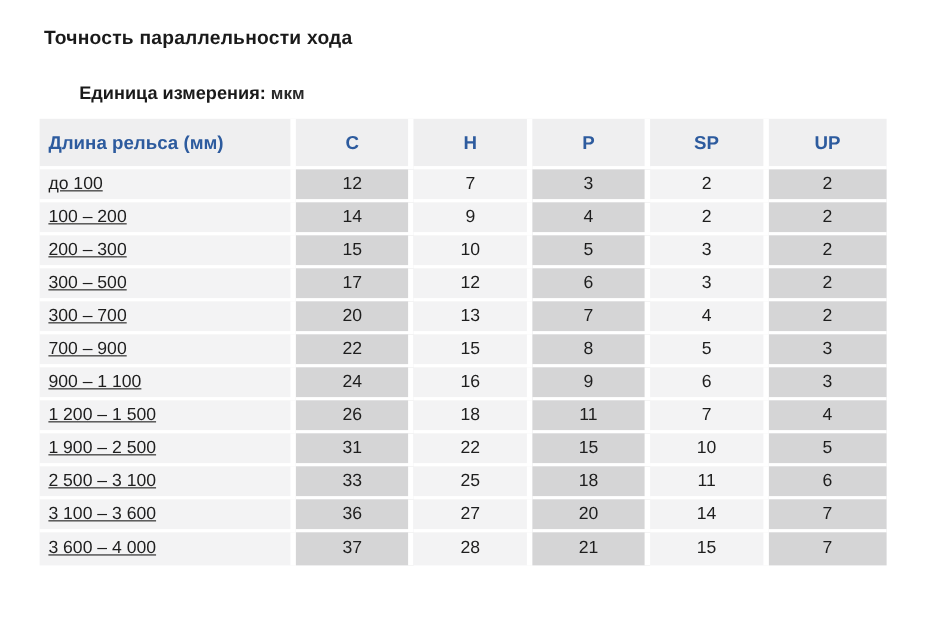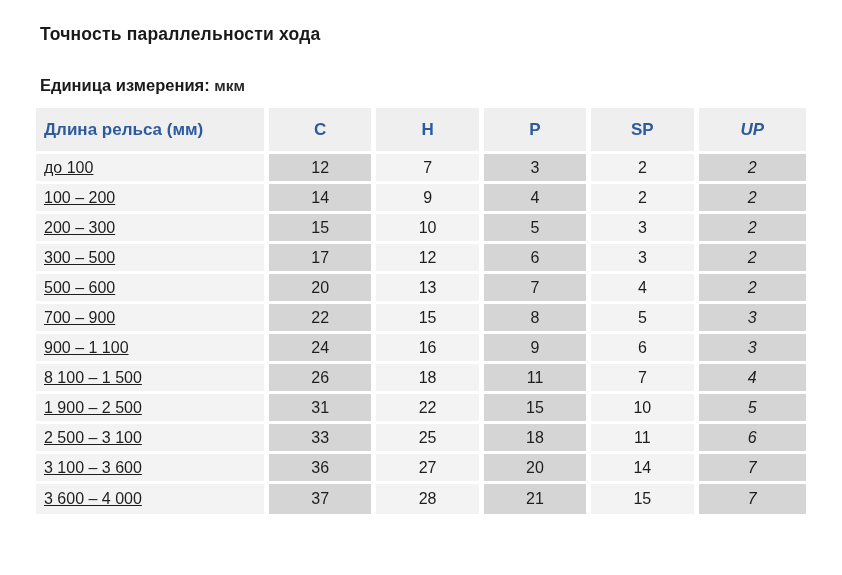--- a/index.html
+++ b/index.html
@@ -20,38 +20,38 @@
   }
   .page{padding:24px 56px 0 36px;}
   .page-title{
     font-size:17.5px;font-weight:bold;color:#1a1a1a;
     margin:0 0 0 4px;letter-spacing:0.2px;
   }
   .unit-line{
     margin:31px 0 13px 4px;
     font-size:16.5px;
   }
-  .unit-label{font-weight:bold;color:#1a1a1a;}
+  .unit-label{font-weight:bold;color:#1a1a1a;margin-left:32px;}
   .unit-value{font-weight:bold;font-size:15.5px;color:#2a2a2a;}
   table{
     width:770px;
     border-collapse:separate;
     border-spacing:0;
     table-layout:fixed;
   }
   col.c-label{width:233px;}
   th,td{
     border-right:5px solid var(--gap);
     border-bottom:3px solid var(--gap);
     text-align:center;
     vertical-align:middle;
     overflow:hidden;
     white-space:nowrap;
   }
-  th:last-child,td:last-child{border-right:none;font-style:italic;}
+  th:last-child,td:last-child{border-right:none;}
   tbody tr:last-child td{border-bottom:none;}
   thead th{
     background:var(--header-bg);
     color:var(--accent);
     font-weight:bold;
     font-size:17px;
     height:46px;
   }
   thead th.label-col{text-align:left;padding-left:8px;margin-top:48px;}
   tbody td{
@@ -119,21 +119,21 @@
         </tr>
         <tr>
           <td class="label-col">300 – 500</td>
           <td class="shade">17</td>
           <td>12</td>
           <td class="shade">6</td>
           <td>3</td>
           <td class="shade">2</td>
         </tr>
         <tr>
-          <td class="label-col">500 – 600</td>
+          <td class="label-col">300 – 700</td>
           <td class="shade">20</td>
           <td>13</td>
           <td class="shade">7</td>
           <td>4</td>
           <td class="shade">2</td>
         </tr>
         <tr>
           <td class="label-col">700 – 900</td>
           <td class="shade">22</td>
           <td>15</td>
@@ -143,21 +143,21 @@
         </tr>
         <tr>
           <td class="label-col">900 – 1 100</td>
           <td class="shade">24</td>
           <td>16</td>
           <td class="shade">9</td>
           <td>6</td>
           <td class="shade">3</td>
         </tr>
         <tr>
-          <td class="label-col">8 100 – 1 500</td>
+          <td class="label-col">1 200 – 1 500</td>
           <td class="shade">26</td>
           <td>18</td>
           <td class="shade">11</td>
           <td>7</td>
           <td class="shade">4</td>
         </tr>
         <tr>
           <td class="label-col">1 900 – 2 500</td>
           <td class="shade">31</td>
           <td>22</td>

